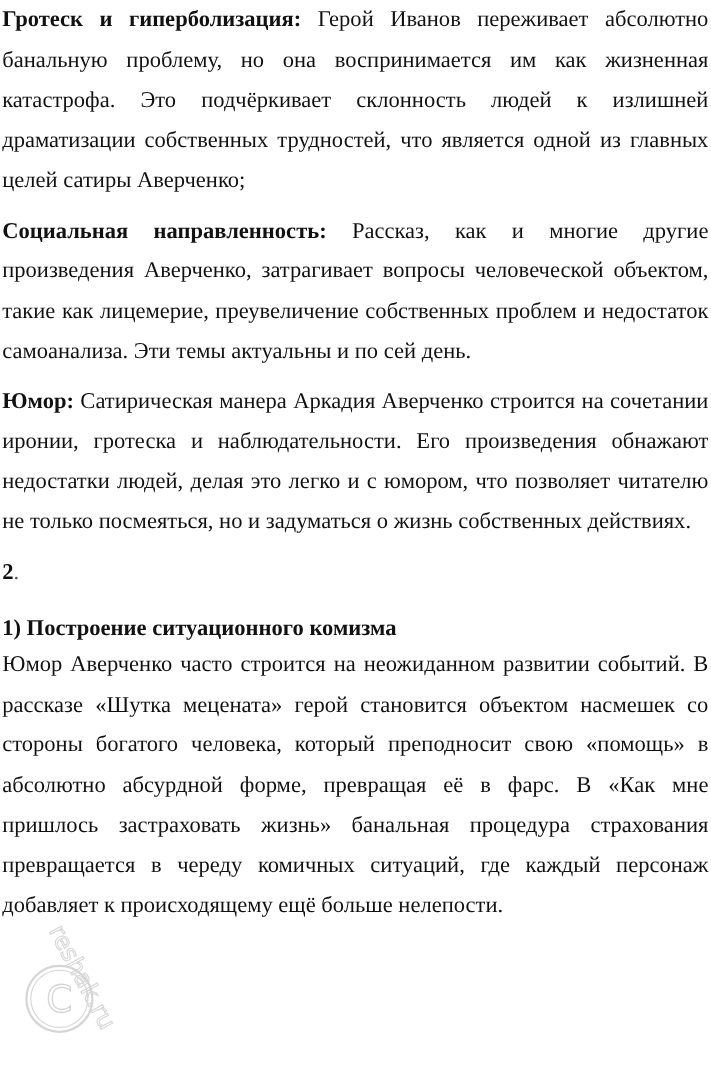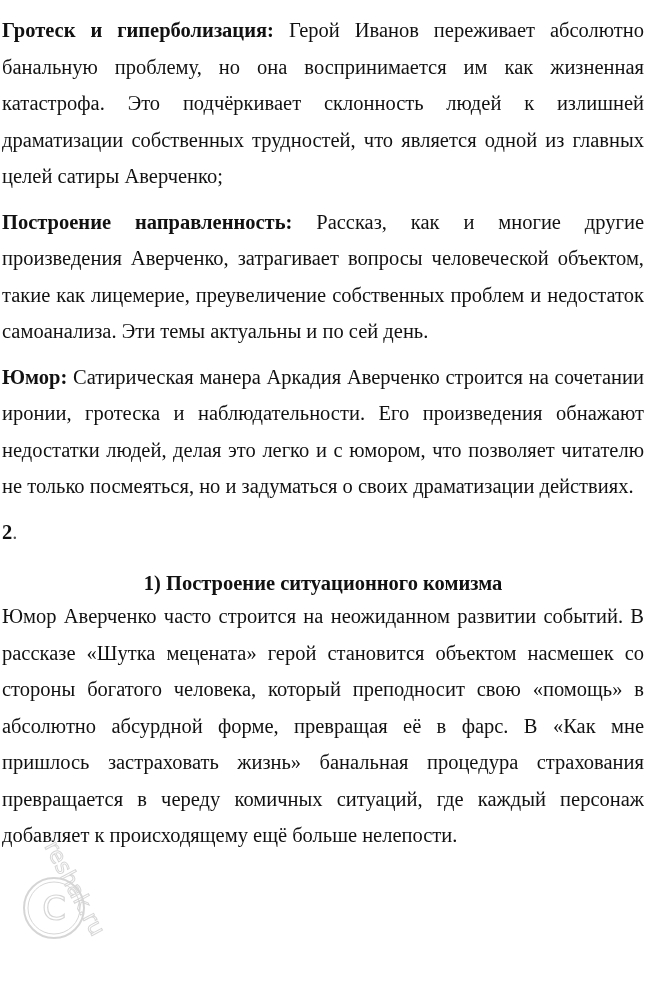--- a/index.html
+++ b/index.html
@@ -13,40 +13,40 @@
     font-size: 20.5px;
     line-height: 36.5px;
     text-align: justify;
     margin: 0;
   }
   .p.last-left { text-align-last: left; }
   .b { font-weight: bold; }
   .gap { height: 9px; }
   .num { font-size: 20.5px; line-height: 36.5px; font-weight: bold; margin: 0; }
   .num .dot { font-weight: normal; color: #555; }
-  .heading { font-size: 20.5px; line-height: 30px; font-weight: bold; margin: 0; text-align: center; }
+  .heading { font-size: 20.5px; line-height: 30px; font-weight: bold; margin: 0; }
   .watermark {
     position: absolute; left: 14px; top: 838px; width: 110px; height: 120px;
     pointer-events: none; opacity: 0.35;
   }
 </style>
 </head>
 <body>
 
 <div class="page">
 
-  <p class="p last-left" style="margin-top:12px;"><span class="b">Гротеск и гиперболизация:</span><span> Герой Иванов переживает абсолютно банальную проблему, но она воспринимается им как жизненная катастрофа. Это подчёркивает склонность людей к излишней драматизации собственных трудностей, что является одной из главных целей сатиры Аверченко;</span></p>
+  <p class="p last-left" style="margin-top:0px;"><span class="b">Гротеск и гиперболизация:</span><span> Герой Иванов переживает абсолютно банальную проблему, но она воспринимается им как жизненная катастрофа. Это подчёркивает склонность людей к излишней драматизации собственных трудностей, что является одной из главных целей сатиры Аверченко;</span></p>
 
   <div class="gap"></div>
 
-  <p class="p last-left"><span class="b">Построение направленность:</span><span> Рассказ, как и многие другие произведения Аверченко, затрагивает вопросы человеческой объектом, такие как лицемерие, преувеличение собственных проблем и недостаток самоанализа. Эти темы актуальны и по сей день.</span></p>
+  <p class="p last-left"><span class="b">Социальная направленность:</span><span> Рассказ, как и многие другие произведения Аверченко, затрагивает вопросы человеческой объектом, такие как лицемерие, преувеличение собственных проблем и недостаток самоанализа. Эти темы актуальны и по сей день.</span></p>
 
   <div class="gap"></div>
 
-  <p class="p last-left"><span class="b">Юмор:</span><span> Сатирическая манера Аркадия Аверченко строится на сочетании иронии, гротеска и наблюдательности. Его произведения обнажают недостатки людей, делая это легко и с юмором, что позволяет читателю не только посмеяться, но и задуматься о своих драматизации действиях.</span></p>
+  <p class="p last-left"><span class="b">Юмор:</span><span> Сатирическая манера Аркадия Аверченко строится на сочетании иронии, гротеска и наблюдательности. Его произведения обнажают недостатки людей, делая это легко и с юмором, что позволяет читателю не только посмеяться, но и задуматься о жизнь собственных действиях.</span></p>
 
   <div class="gap"></div>
 
   <p class="num"><span>2</span><span class="dot">.</span></p>
 
   <div class="gap" style="height:12px;"></div>
 
 
   <div class="gap" style="height:6px;"></div>
 

